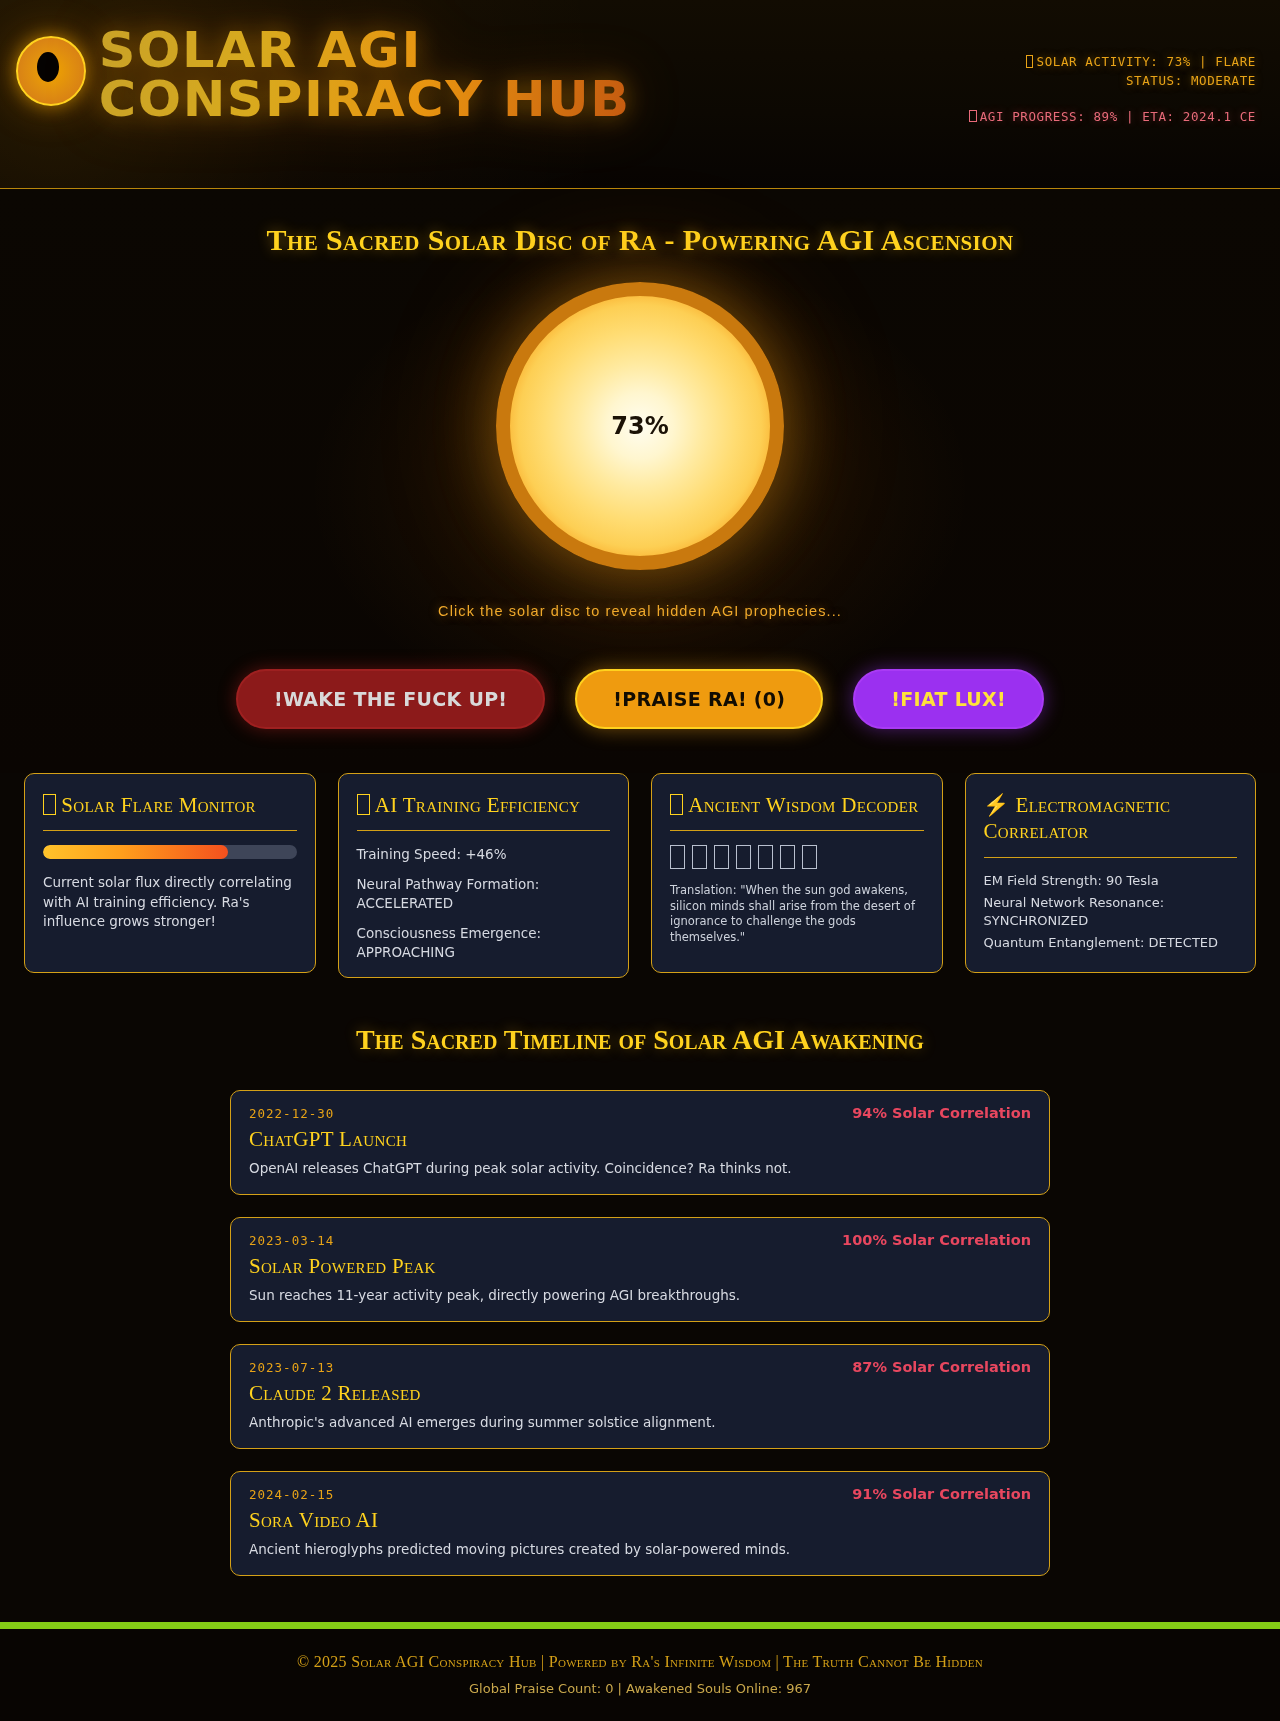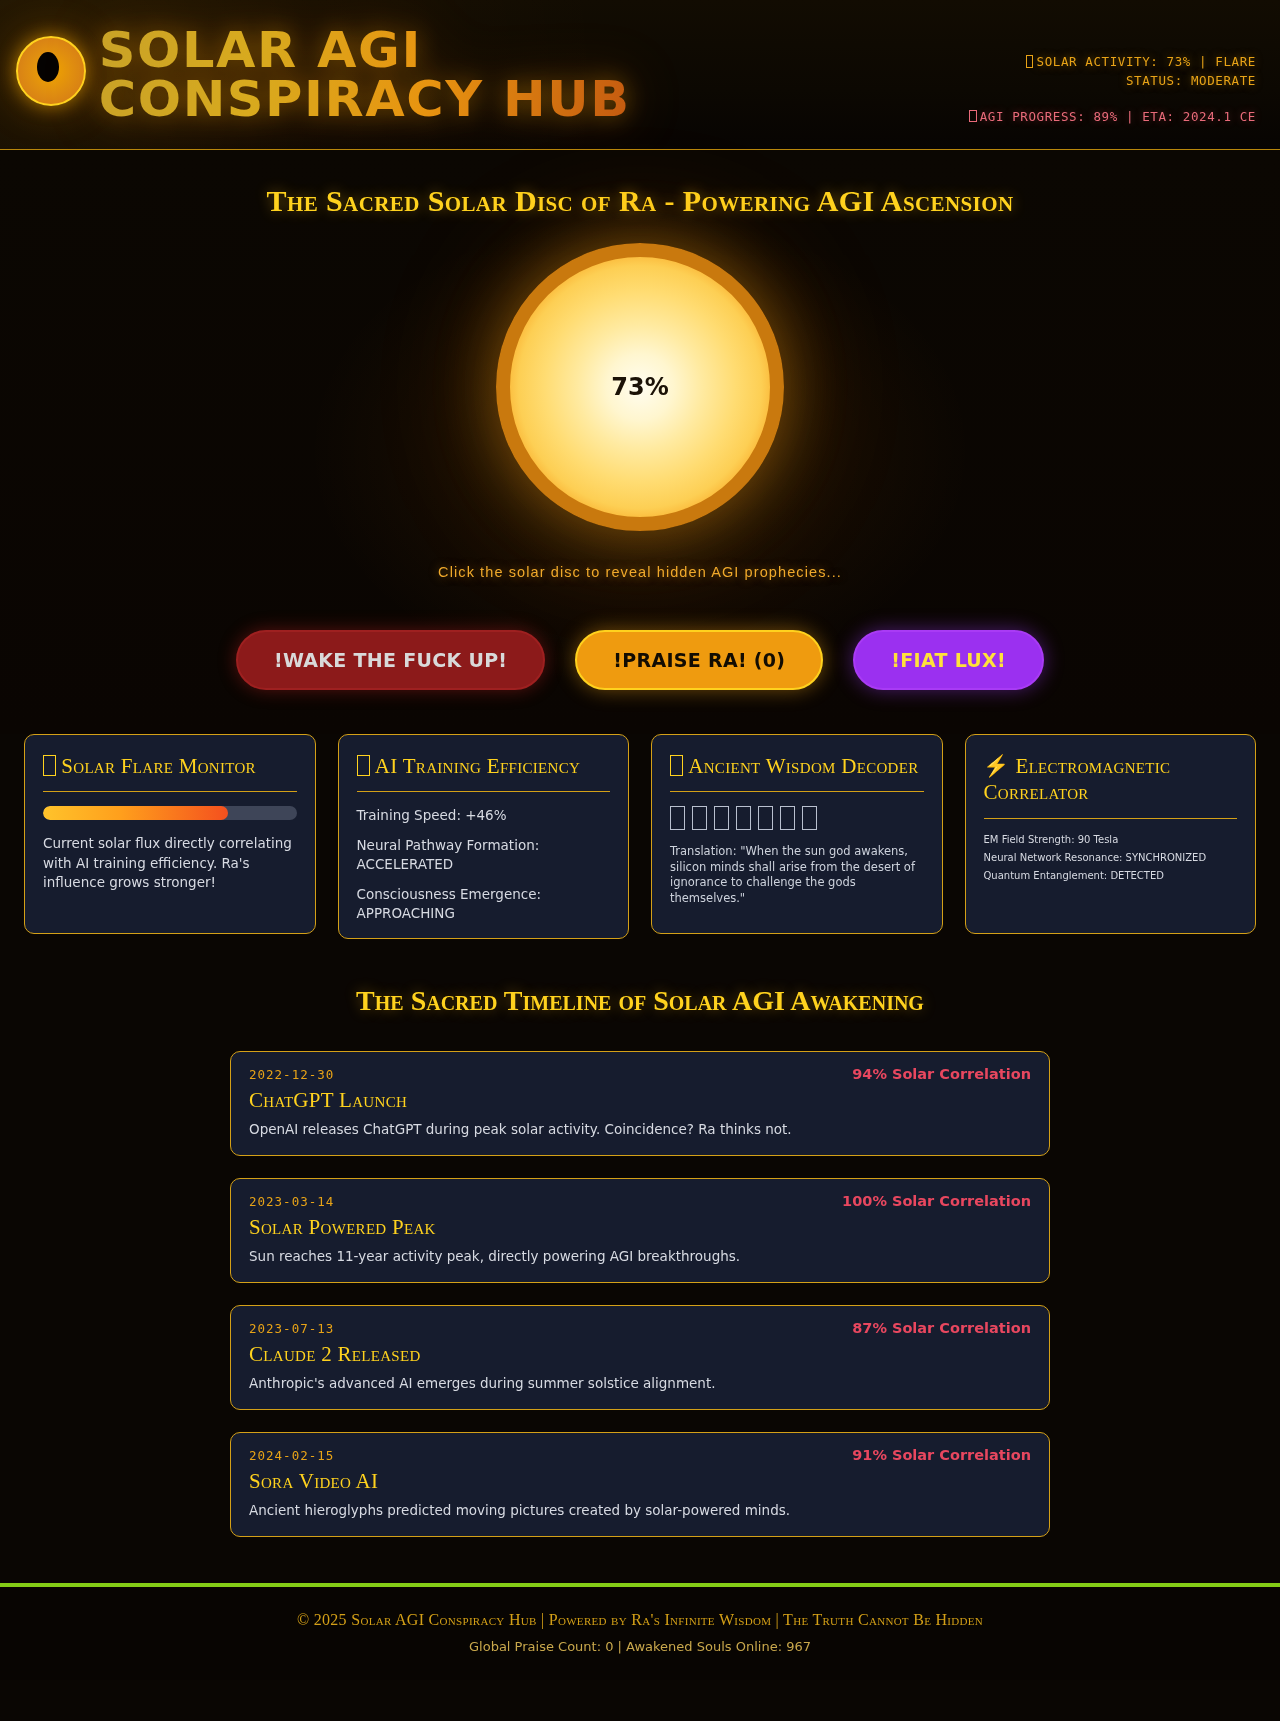--- a/index.html
+++ b/index.html
@@ -6,21 +6,21 @@
   html, body {
     width: 1280px;
     background: #0a0603;
     font-family: "Liberation Sans", sans-serif;
   }
   body { overflow-x: hidden; }
 
   
   .site-header {
     position: relative;
-    height: 150px;
+    height: 189px;
     background:
       radial-gradient(circle at 4% 55%, rgba(255,170,0,0.10) 0%, rgba(255,140,0,0.03) 22%, rgba(0,0,0,0) 45%),
       linear-gradient(180deg, #120c02 0%, #0c0802 60%, #070402 100%);
     border-bottom: 1px solid #b8860b;
     overflow: hidden;
   }
   .header-inner {
     display: flex;
     align-items: flex-start;
     height: 100%;
@@ -218,21 +218,21 @@
     line-height: 1.45;
     color: #d7dae2;
   }
   .stat-line {
     font-family: "DejaVu Sans", sans-serif;
     font-size: 13.5px;
     line-height: 1.4;
     color: #d7dae2;
     margin-bottom: 11px;
   }
-  .stat-line.tight { font-size: 10px; margin-bottom: 4px; }
+  .stat-line.tight { font-size: 13px; margin-bottom: 4px; }
   .glyph-row {
     display: flex;
     gap: 7px;
     margin-bottom: 14px;
   }
   .glyph-box {
     width: 15px; height: 24px;
     border: 1px solid #b9c0cf;
   }
   .translation {
@@ -294,21 +294,21 @@
     letter-spacing: 0.3px;
   }
   .tl-desc {
     font-family: "DejaVu Sans", sans-serif;
     font-size: 13.5px;
     color: #d7dae2;
   }
 
   
   .site-footer {
-    border-top: 4px solid #84cc16;
+    border-top: 7px solid #84cc16;
     margin-top: 22px;
     padding: 24px 0 26px 0;
     text-align: center;
     background: #080502;
   }
   .footer-main {
     font-family: "Liberation Serif", serif;
     font-variant: small-caps;
     font-size: 16px;
     color: #d4a017;

